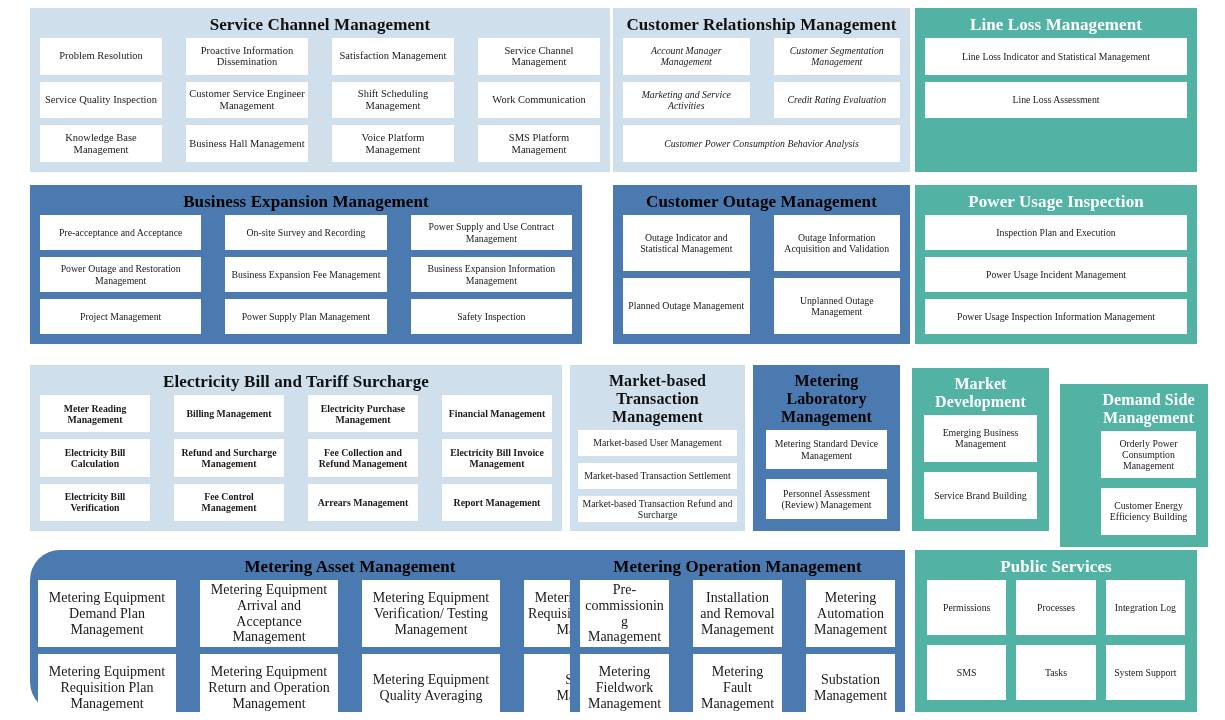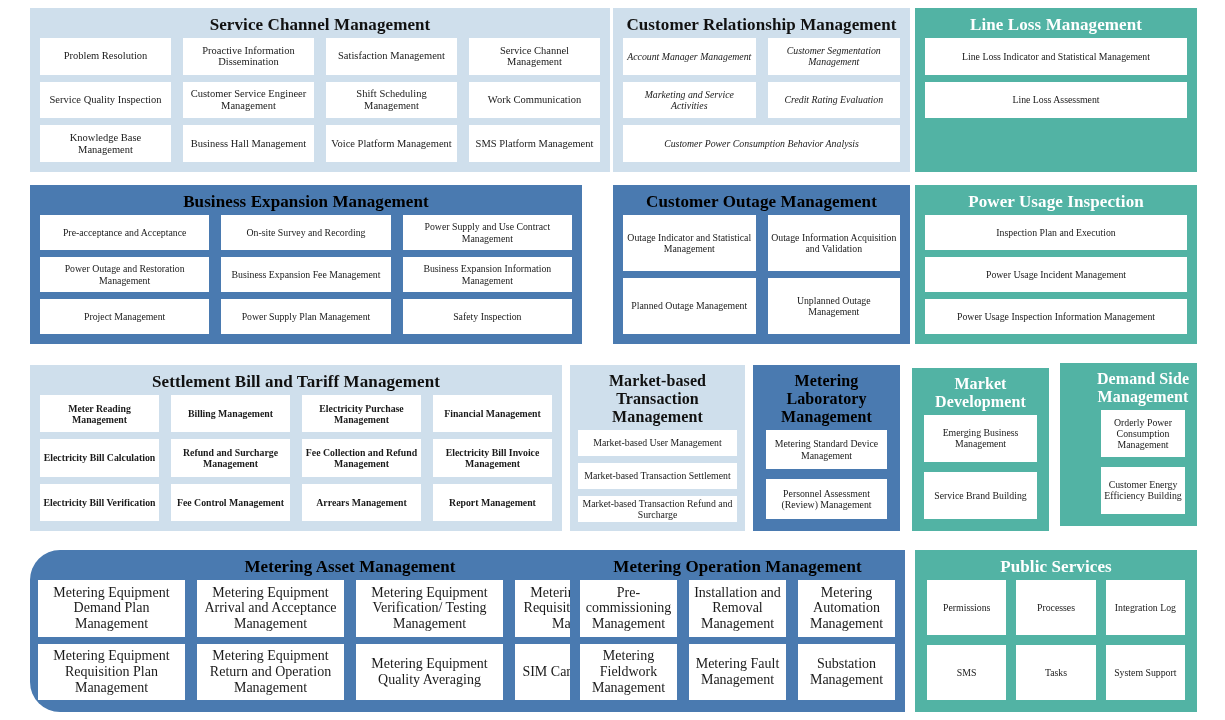--- a/index.html
+++ b/index.html
@@ -27,21 +27,21 @@
   }
   .panel-title {
     text-align: center;
     font-weight: bold;
     line-height: 1.12;
     padding: 7px 6px 4px 6px;
     letter-spacing: 0.1px;
   }
   .grid {
     display: grid;
-    gap: 7px 12px;
+    gap: 7px 24px;
     padding: 0 10px 10px 10px;
     flex: 1 1 auto;
     align-content: stretch;
   }
   .cell {
     background: #ffffff;
     display: flex;
     align-items: center;
     justify-content: center;
     text-align: center;
@@ -142,21 +142,21 @@
   <div class="panel t-green" style="left:915px; top:185px; width:282px; height:159px;">
     <div class="panel-title ts-lg">Power Usage Inspection</div>
     <div class="grid cs-10" style="grid-template-columns:1fr; grid-template-rows:repeat(3,1fr);">
       <div class="cell">Inspection Plan and Execution</div>
       <div class="cell">Power Usage Incident Management</div>
       <div class="cell">Power Usage Inspection Information Management</div>
     </div>
   </div>
 
   <div class="panel t-lightblue" style="left:30px; top:365px; width:532px; height:166px;">
-    <div class="panel-title ts-lg">Settlement Bill and Tariff Management</div>
+    <div class="panel-title ts-lg">Electricity Bill and Tariff Surcharge</div>
     <div class="grid cs-10" style="grid-template-columns:repeat(4,1fr); grid-template-rows:repeat(3,1fr);font-weight:bold;">
       <div class="cell">Meter Reading Management</div>
       <div class="cell">Billing Management</div>
       <div class="cell">Electricity Purchase Management</div>
       <div class="cell">Financial Management</div>
       <div class="cell">Electricity Bill Calculation</div>
       <div class="cell">Refund and Surcharge Management</div>
       <div class="cell">Fee Collection and Refund Management</div>
       <div class="cell">Electricity Bill Invoice Management</div>
       <div class="cell">Electricity Bill Verification</div>
@@ -184,21 +184,21 @@
   </div>
 
   <div class="panel t-green" style="left:912px; top:368px; width:137px; height:163px;">
     <div class="panel-title ts-md">Market Development</div>
     <div class="grid cs-10" style="grid-template-columns:1fr; grid-template-rows:repeat(2,1fr); padding:0 12px 12px 12px; gap:10px;">
       <div class="cell">Emerging Business Management</div>
       <div class="cell">Service Brand Building</div>
     </div>
   </div>
 
-  <div class="panel t-green" style="left:1060px; top:363px; width:137px; height:163px;padding-left:29px;">
+  <div class="panel t-green" style="left:1060px; top:384px; width:148px; height:163px;padding-left:29px;">
     <div class="panel-title ts-md">Demand Side Management</div>
     <div class="grid cs-10" style="grid-template-columns:1fr; grid-template-rows:repeat(2,1fr); padding:0 12px 12px 12px; gap:10px;">
       <div class="cell">Orderly Power Consumption Management</div>
       <div class="cell">Customer Energy Efficiency Building</div>
     </div>
   </div>
 
   <div class="panel t-blue" style="left:30px; top:550px; width:640px; height:162px;border-radius:30px;">
     <div class="panel-title ts-lg">Metering Asset Management</div>
     <div class="grid cs-9" style="grid-template-columns:repeat(4,1fr); grid-template-rows:repeat(2,1fr); padding:0 8px 12px 8px;">

